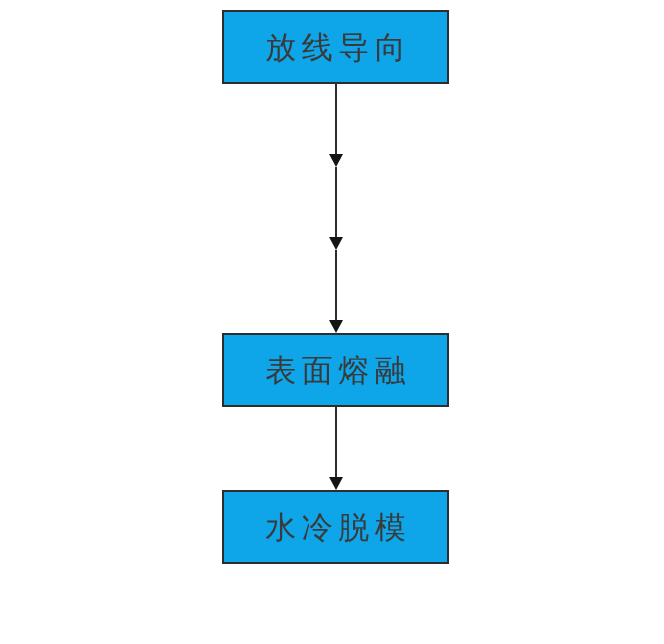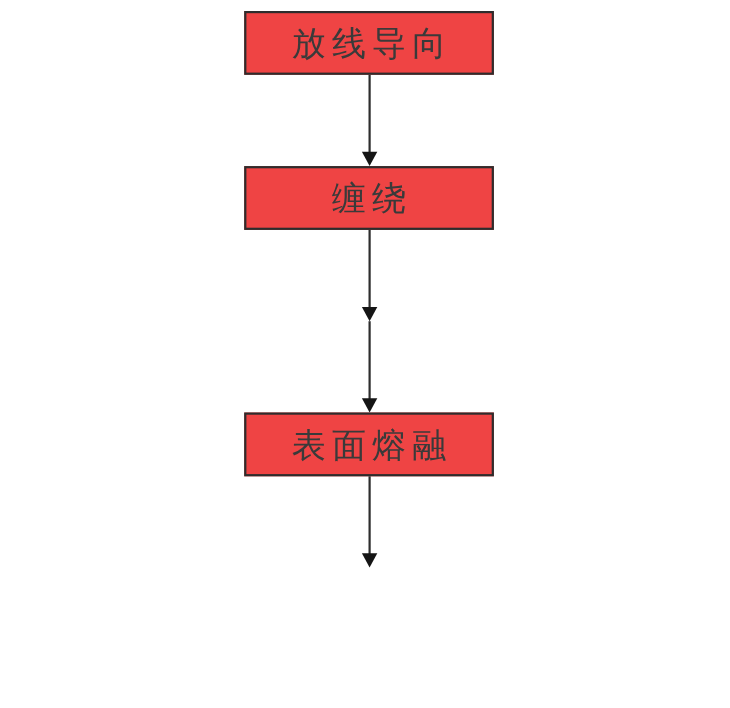--- a/index.html
+++ b/index.html
@@ -18,23 +18,23 @@
     position: absolute;
     left: 222px;
     top: 10px;
     width: 227px;
     display: flex;
     flex-direction: column;
     align-items: stretch;
   }
   .flow-node {
     box-sizing: border-box;
-    height: 58px;
+    height: 74px;
     border: 2px solid #2d2d2d;
-    background: #ef4444;
+    background: #0ea5e9;
     display: flex;
     align-items: center;
     justify-content: center;
   }
   .flow-node .node-label {
     font-size: 31px;
     color: #3a3a3a;
     letter-spacing: 0.18em;
     text-indent: 0.18em;
     white-space: nowrap;
@@ -73,23 +73,20 @@
 
   <div class="flow-node">
     <span class="node-label">放线导向</span>
   </div>
 
   <div class="flow-arrow">
     <div class="arrow-shaft"></div>
     <div class="arrow-head"></div>
   </div>
 
-  <div class="flow-node">
-    <span class="node-label">缠绕</span>
-  </div>
 
   <div class="flow-arrow">
     <div class="arrow-shaft"></div>
     <div class="arrow-head"></div>
   </div>
 
 
   <div class="flow-arrow">
     <div class="arrow-shaft"></div>
     <div class="arrow-head"></div>
@@ -97,14 +94,17 @@
 
   <div class="flow-node">
     <span class="node-label">表面熔融</span>
   </div>
 
   <div class="flow-arrow">
     <div class="arrow-shaft"></div>
     <div class="arrow-head"></div>
   </div>
 
+  <div class="flow-node">
+    <span class="node-label">水冷脱模</span>
+  </div>
 
 </div>
 
 </body></html>

